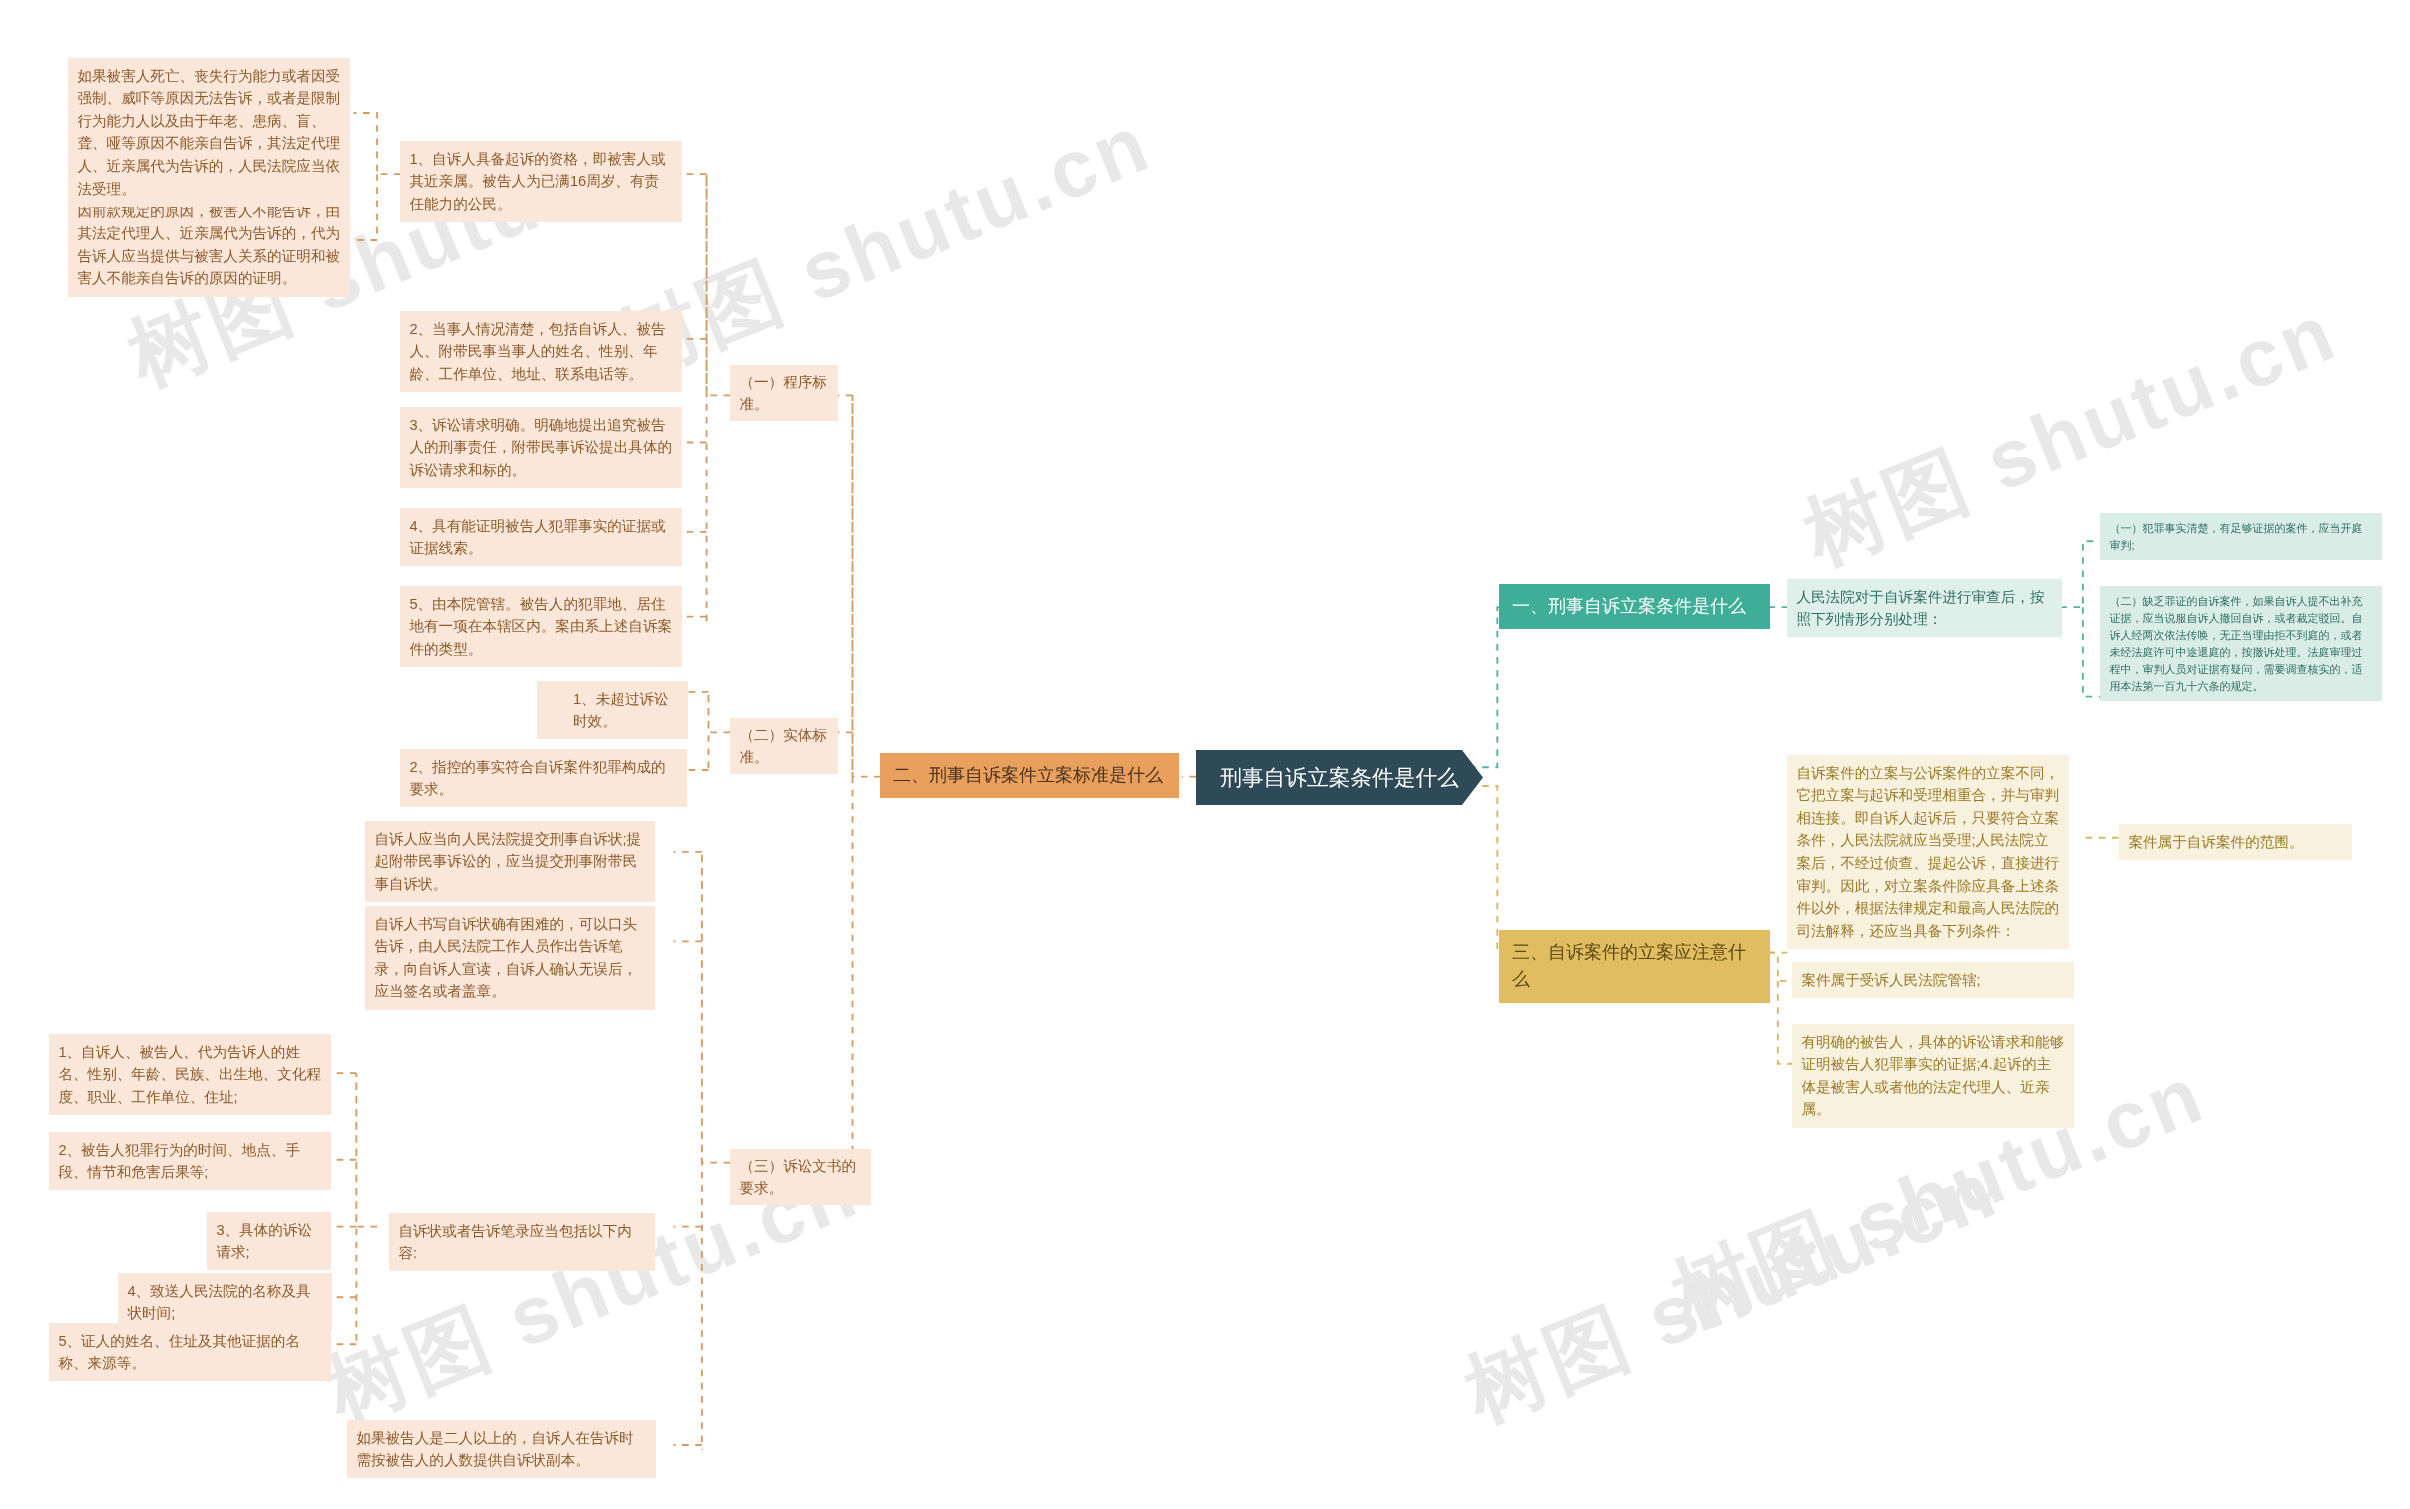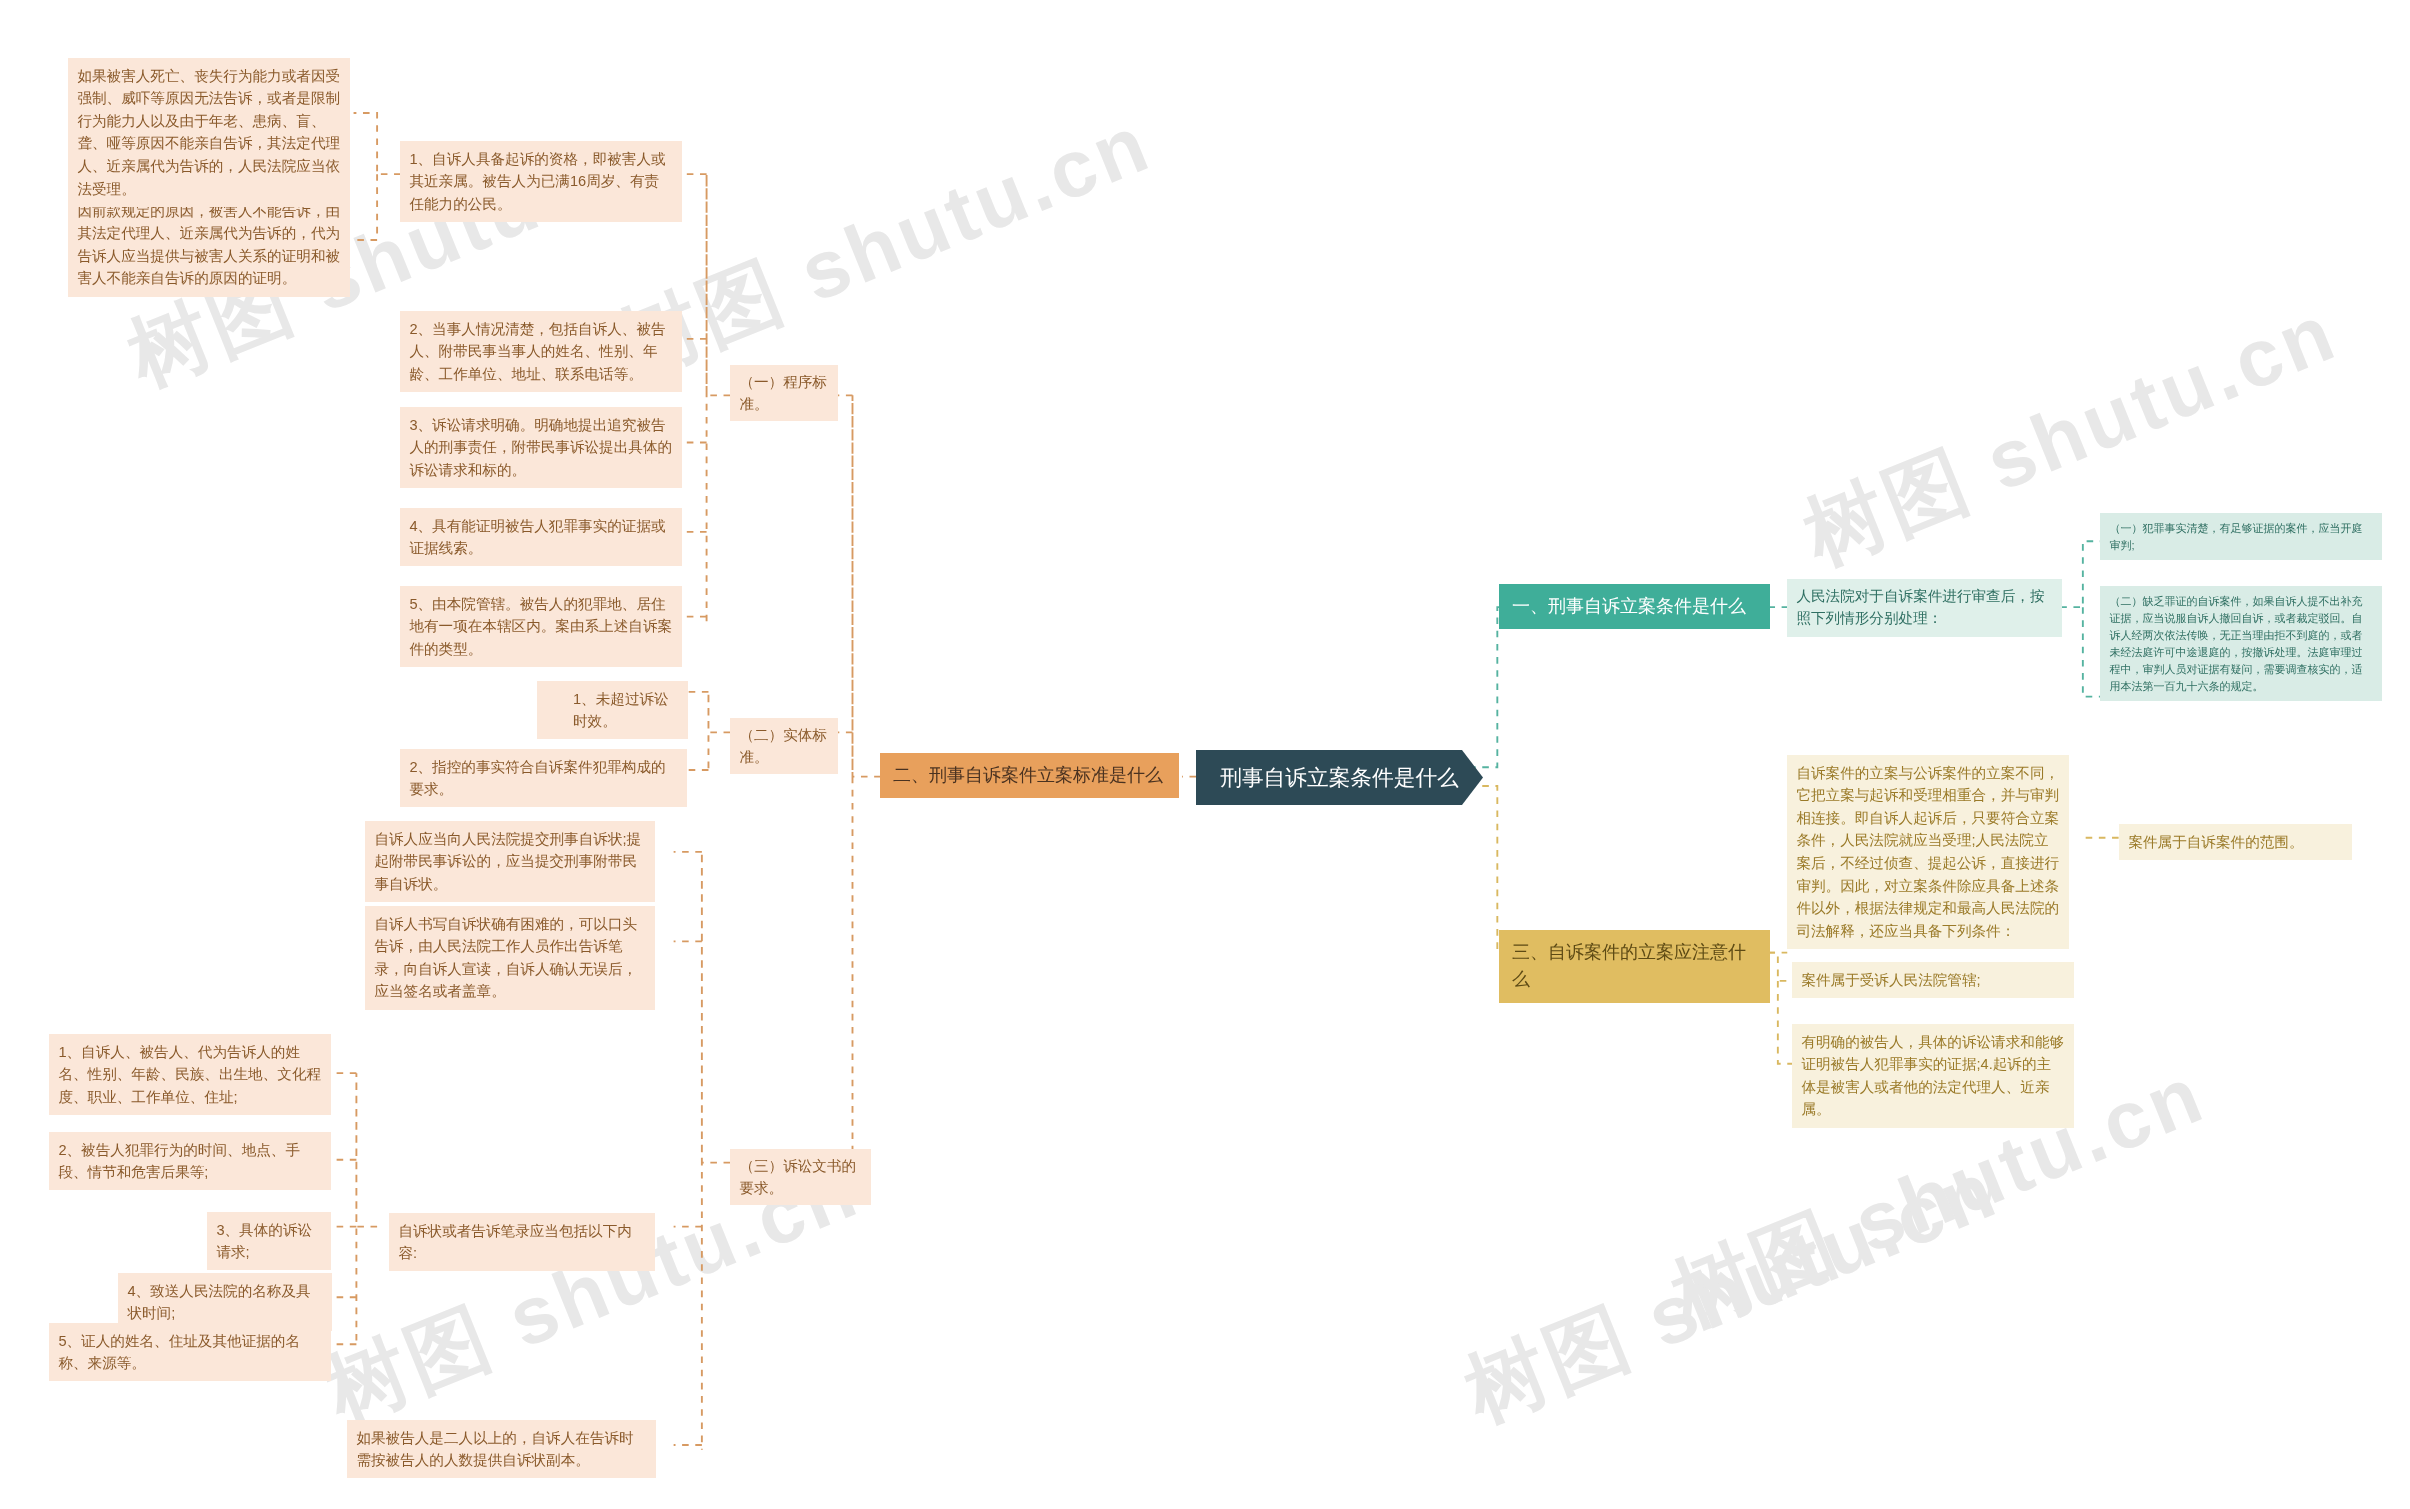--- a/index.html
+++ b/index.html
@@ -27,21 +27,20 @@
   }
   
   .leaf-gold{
     background:#f8f1dd;color:#9a7a28;font-size:14.6px;
     padding:6.6px 9.4px;
   }
   
   .leaf-mint{
     background:#dff0ea;color:#2f6f62;font-size:14.6px;
     padding:6.6px 9.4px;
-    font-family:Liberation Mono, monospace;
   }
   .leaf-mint2{
     background:#d9ece6;color:#2f6f62;font-size:11px;
     padding:6.6px 9.4px;
   }
   
   .chip{
     background:#fbe7d9;color:#8a5a2b;font-size:14.6px;padding:5.6px 9.4px;
   }
   

